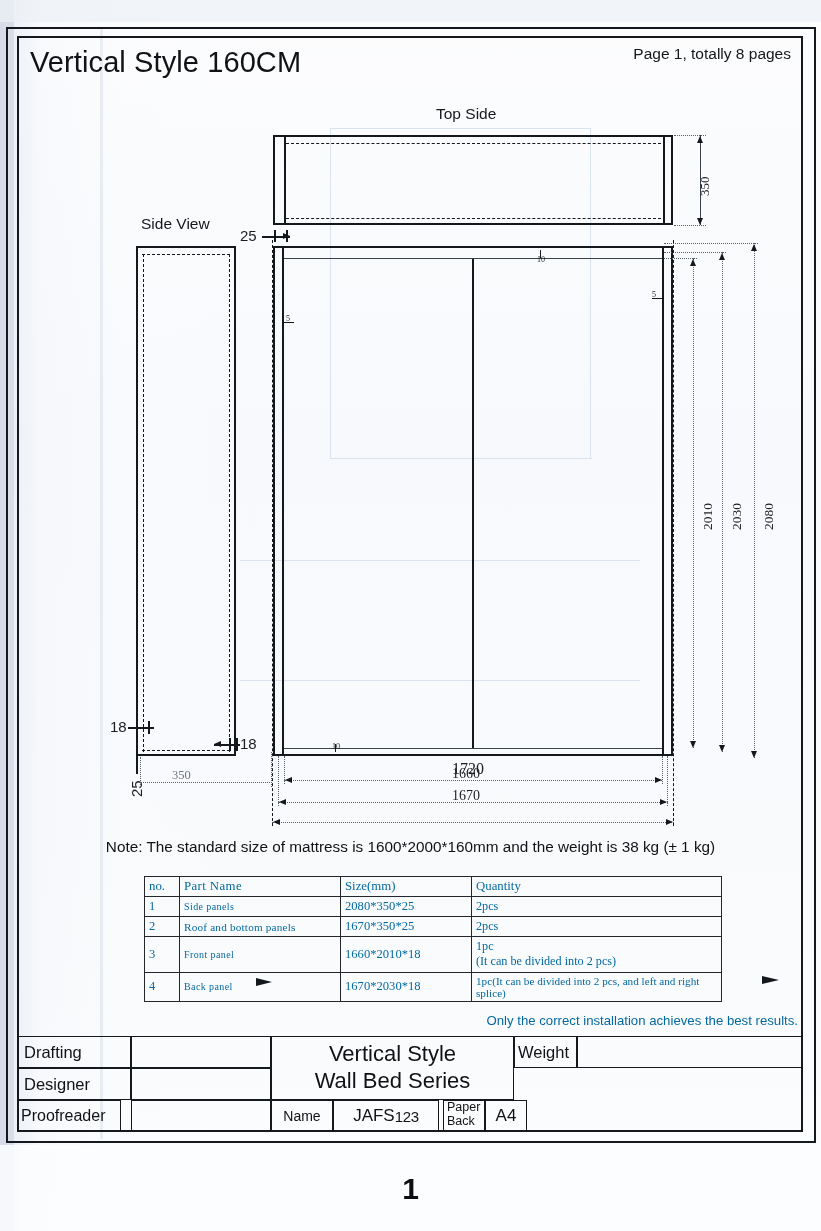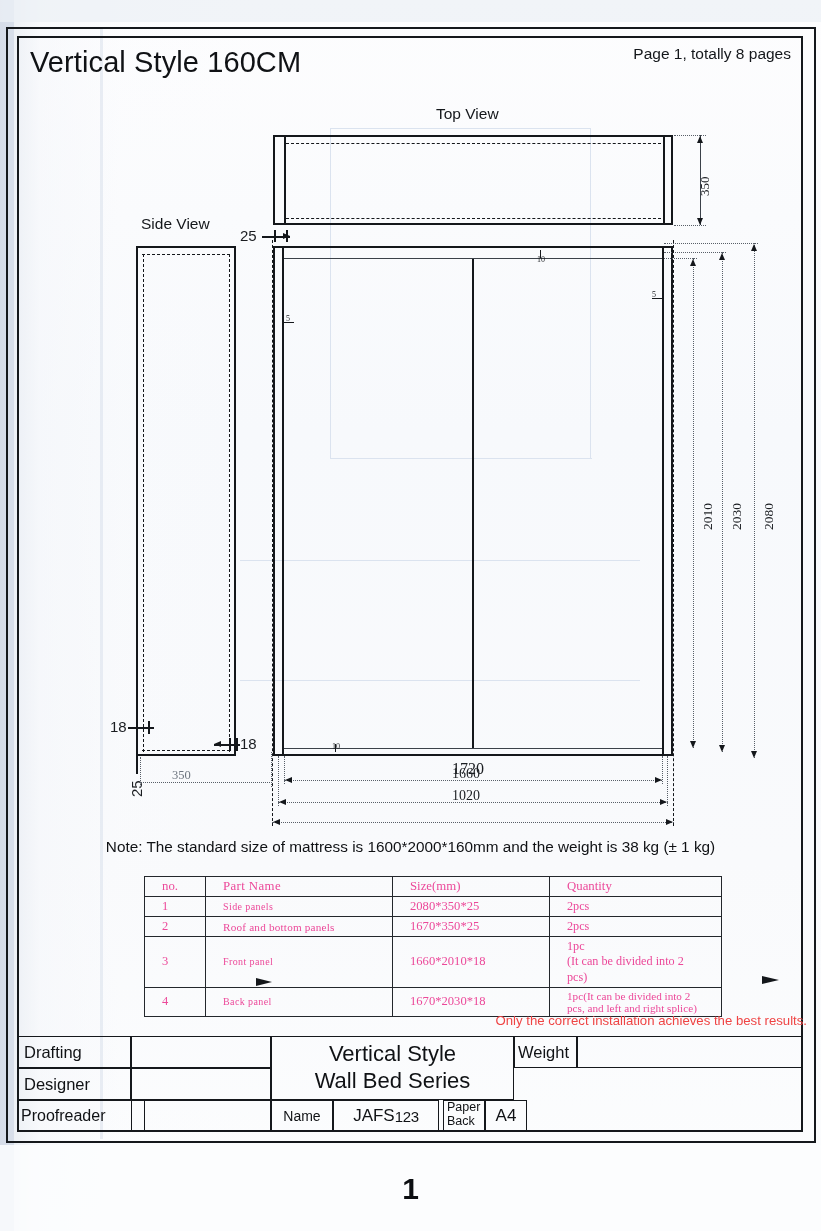--- a/index.html
+++ b/index.html
@@ -151,24 +151,24 @@
   #parts-table {
     position: absolute;
     left: 144px; top: 876px;
     width: 578px;
     border-collapse: collapse;
     font-family: "Liberation Serif", serif;
     background: transparent;
   }
   #parts-table td, #parts-table th {
     border: 1.1px solid #23272c;
-    padding: 2px 17px;
+    padding: 2px 4px;
     font-weight: normal;
     text-align: left;
-    color: #ec4899;
+    color: #0369a1;
     vertical-align: middle;
     background: transparent;
   }
   th.c-no, td.c-no { width: 26px; text-align: center; font-size: 12.5px; }
   th.c-name, td.c-name { width: 152px; font-size: 10px; letter-spacing: 0.4px; }
   td.c-name.tight { font-size: 11.2px; letter-spacing: 0.2px; }
   th.c-size, td.c-size { width: 122px; font-size: 12.6px; }
   th.c-qty, td.c-qty { font-size: 12.2px; }
   td.c-size { text-align: center; }
   td.qty-two { line-height: 1.25; }
@@ -188,23 +188,23 @@
     left: 762px; top: 976px;
     width: 0; height: 0;
     border-top: 4px solid transparent;
     border-bottom: 4px solid transparent;
     border-left: 17px solid #14171b;
   }
 
   
   #install-note {
     position: absolute;
-    right: 14px; top: 1013px;
+    right: 23px; top: 1013px;
     font-size: 13.2px;
-    color: #ef4444;
+    color: #0369a1;
   }
 
   
   #title-block {
     position: absolute;
     left: 18px; top: 1036px;
     width: 784px; height: 96px;
   }
   .tb-cell {
     position: absolute;
@@ -258,21 +258,21 @@
 <div class="ghost-line" style="left:330px;top:458px;width:262px;height:1px;"></div>
 <div class="ghost-line" style="left:240px;top:560px;width:400px;height:1px;"></div>
 <div class="ghost-line" style="left:240px;top:680px;width:400px;height:1px;"></div>
 
 <div id="frame-outer"></div>
 <div id="frame-inner"></div>
 
 <div id="doc-title">Vertical Style 160CM</div>
 <div id="page-count">Page 1, totally 8 pages</div>
 
-<div class="view-label" style="left:436px;top:105px;">Top View</div>
+<div class="view-label" style="left:436px;top:105px;">Top Side</div>
 
 <div class="rect-heavy" style="left:273px;top:135px;width:400px;height:90px;"></div>
 <div class="solid" style="left:284px;top:136px;width:1.8px;height:88px;"></div>
 <div class="solid" style="left:663px;top:136px;width:1.8px;height:88px;"></div>
 <div class="dash-h" style="left:286px;top:143px;width:375px;"></div>
 <div class="dash-h" style="left:286px;top:218px;width:375px;"></div>
 
 <div class="thin-v" style="left:700px;top:135px;height:90px;"></div>
 <div class="dot-h" style="left:674px;top:135px;width:32px;"></div>
 <div class="dot-h" style="left:674px;top:225px;width:32px;"></div>
@@ -352,21 +352,21 @@
 <div class="dot-v" style="left:662px;top:756px;height:28px;"></div>
 <div class="arrow-l" style="left:285px;top:777px;"></div>
 <div class="arrow-r" style="left:655px;top:777px;"></div>
 <div class="dim-txt" style="left:452px;top:766px;font-size:14px;">1660</div>
 
 <div class="dot-h" style="left:278px;top:802px;width:390px;"></div>
 <div class="dot-v" style="left:278px;top:756px;height:50px;"></div>
 <div class="dot-v" style="left:667px;top:756px;height:50px;"></div>
 <div class="arrow-l" style="left:279px;top:799px;"></div>
 <div class="arrow-r" style="left:660px;top:799px;"></div>
-<div class="dim-txt" style="left:452px;top:788px;font-size:14px;">1020</div>
+<div class="dim-txt" style="left:452px;top:788px;font-size:14px;">1670</div>
 
 <div class="dot-h" style="left:272px;top:822px;width:402px;"></div>
 <div class="dash-v" style="left:272px;top:240px;height:586px;"></div>
 <div class="dash-v" style="left:673px;top:240px;height:586px;"></div>
 <div class="arrow-l" style="left:273px;top:819px;"></div>
 <div class="arrow-r" style="left:666px;top:819px;"></div>
 <div class="dim-txt" style="left:452px;top:760px;font-size:16px;">1720</div>
 
 <div id="note-line">Note: The standard size of mattress is 1600*2000*160mm and the weight is 38 kg (± 1 kg)</div>
 
@@ -413,21 +413,21 @@
 
 <div id="install-note">Only the correct installation achieves the best results.</div>
 
 <div id="title-block">
   <div class="tb-cell tb-left-label" style="left:0;top:0;width:113px;height:32px;">Drafting</div>
   <div class="tb-cell" style="left:113px;top:0;width:140px;height:32px;"></div>
 
   <div class="tb-cell tb-left-label" style="left:0;top:32px;width:113px;height:32px;">Designer</div>
   <div class="tb-cell" style="left:113px;top:32px;width:140px;height:32px;"></div>
 
-  <div class="tb-cell tb-left-label" style="left:0;top:64px;width:127px;height:32px;padding-left:2px;font-size:16px;">Proofreader</div>
+  <div class="tb-cell tb-left-label" style="left:0;top:64px;width:103px;height:32px;padding-left:2px;font-size:16px;">Proofreader</div>
   <div class="tb-cell" style="left:113px;top:64px;width:140px;height:32px;"></div>
 
   <div class="tb-cell" id="tb-series" style="left:253px;top:0;width:243px;height:64px;">
     <div>Vertical Style</div>
     <div>Wall Bed Series</div>
   </div>
 
   <div class="tb-cell" id="tb-name-label" style="left:253px;top:64px;width:62px;height:32px;">Name</div>
   <div class="tb-cell" id="tb-name-value" style="left:315px;top:64px;width:106px;height:32px;">
     <span>JAFS</span>

